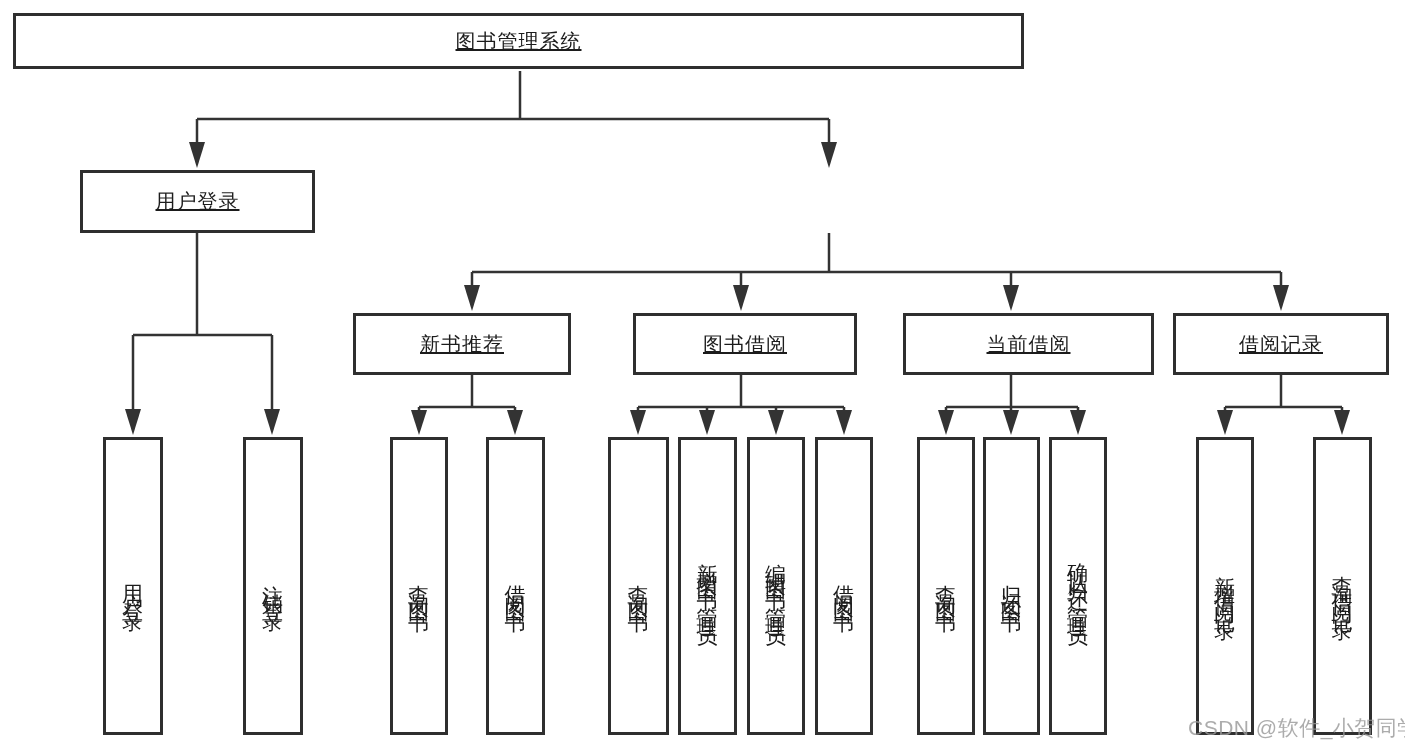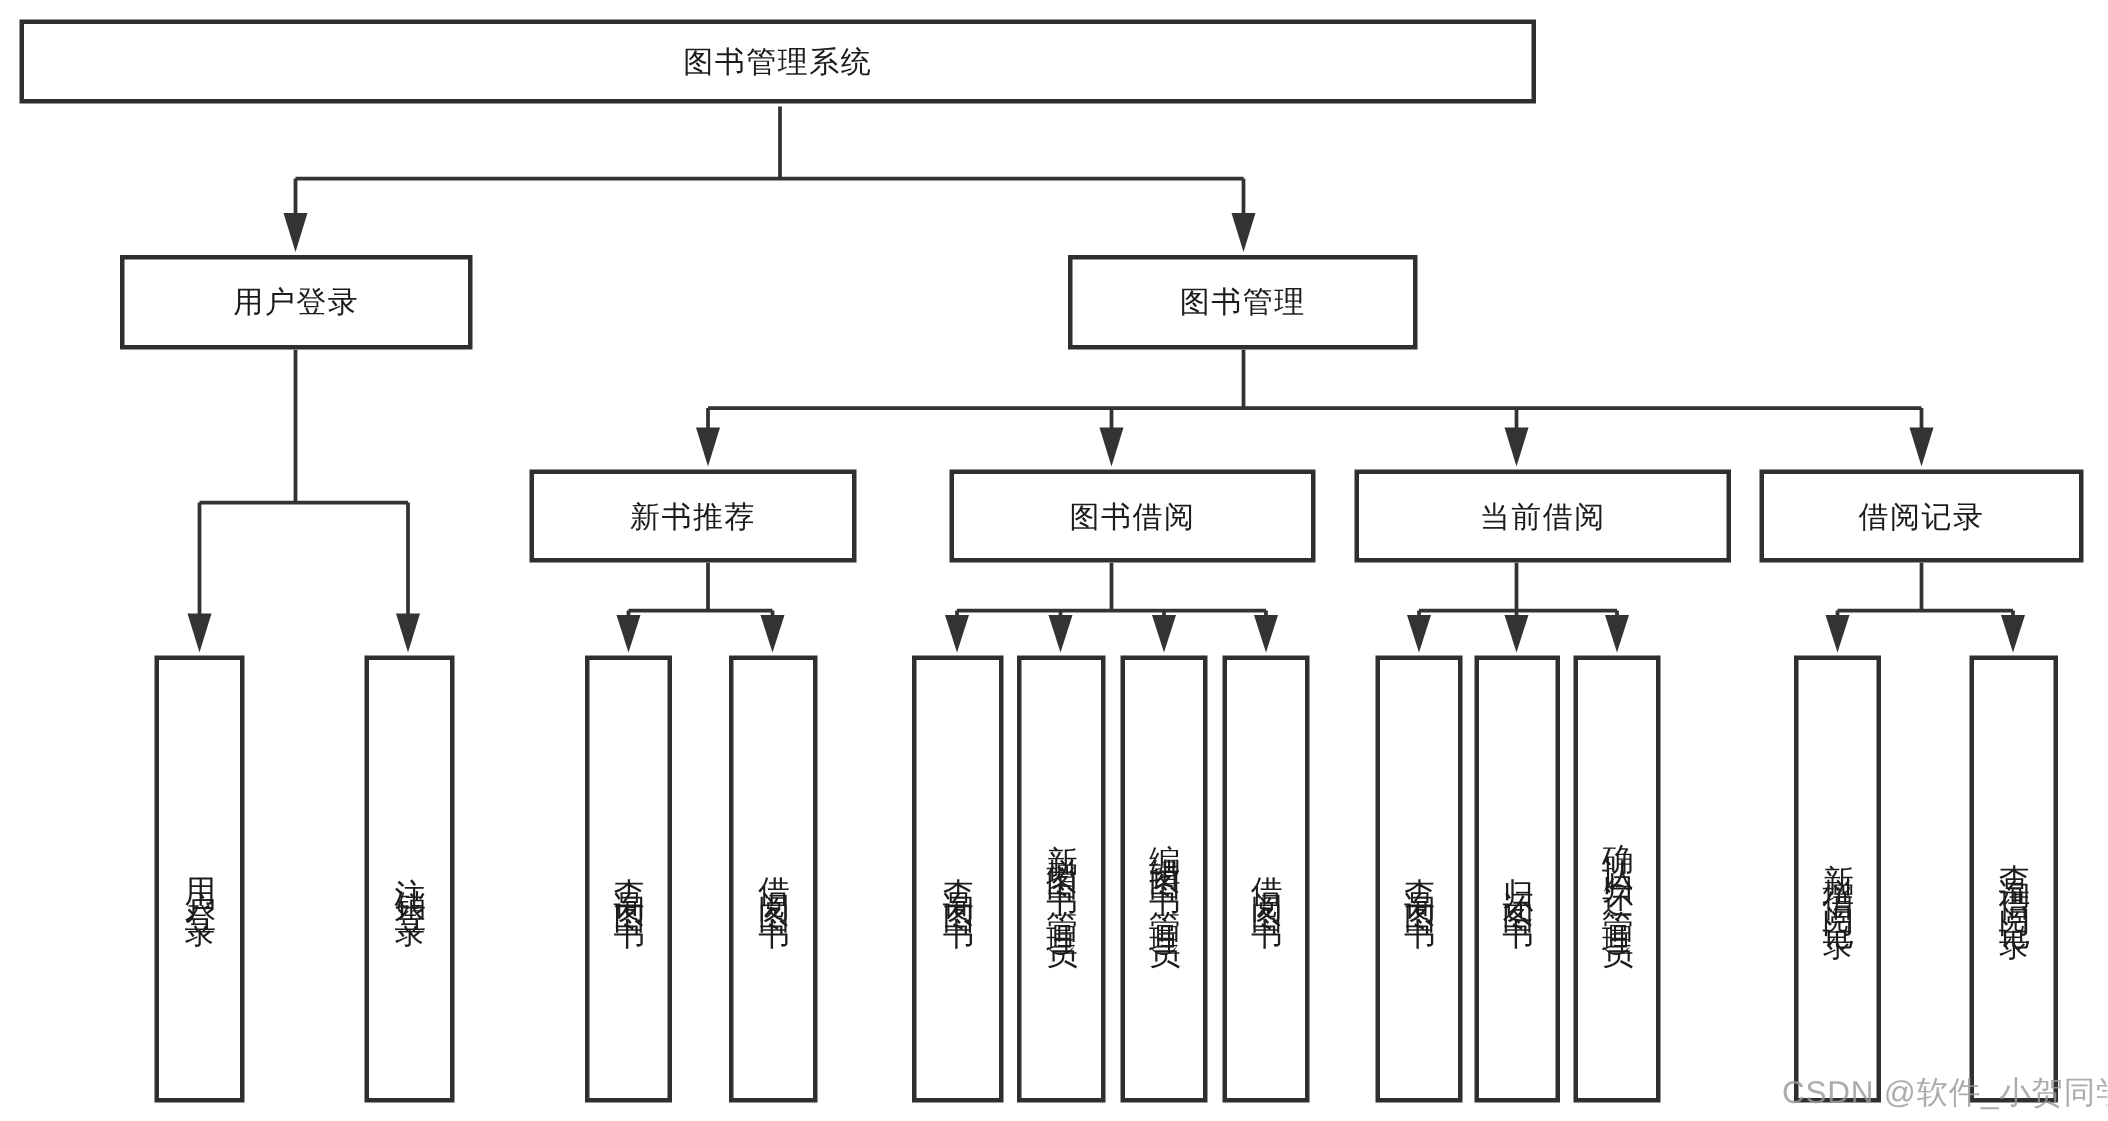--- a/index.html
+++ b/index.html
@@ -28,20 +28,21 @@
     background: #ffffff;
     display: flex;
     align-items: center;
     justify-content: center;
     color: #1c1c1c;
   }
   .h-label {
     font-size: 20px;
     letter-spacing: 1px;
     white-space: nowrap;
+    text-decoration: underline;
   }
   .root-label { font-size: 20px; }
   .leaf .v-label {
     writing-mode: vertical-rl;
     text-orientation: mixed;
     font-size: 21px;
     letter-spacing: 9px;
     line-height: 1;
   }
   #watermark {
@@ -132,28 +133,25 @@
     </g>
   </svg>
 
   <div class="node" style="left:13px;top:13px;width:1011px;height:56px">
     <span class="h-label root-label">图书管理系统</span>
   </div>
 
   <div class="node" style="left:80px;top:170px;width:235px;height:63px">
     <span class="h-label">用户登录</span>
   </div>
-  <div class="node" style="left:712px;top:170px;width:233px;height:63px">
-    <span class="h-label">图书管理</span>
-  </div>
 
   <div class="node" style="left:353px;top:313px;width:218px;height:62px">
     <span class="h-label">新书推荐</span>
   </div>
-  <div class="node" style="left:633px;top:313px;width:244px;height:62px">
+  <div class="node" style="left:633px;top:313px;width:224px;height:62px">
     <span class="h-label">图书借阅</span>
   </div>
   <div class="node" style="left:903px;top:313px;width:251px;height:62px">
     <span class="h-label">当前借阅</span>
   </div>
   <div class="node" style="left:1173px;top:313px;width:216px;height:62px">
     <span class="h-label">借阅记录</span>
   </div>
 
   <div class="node leaf" style="left:103px;top:437px;width:60px;height:298px">

